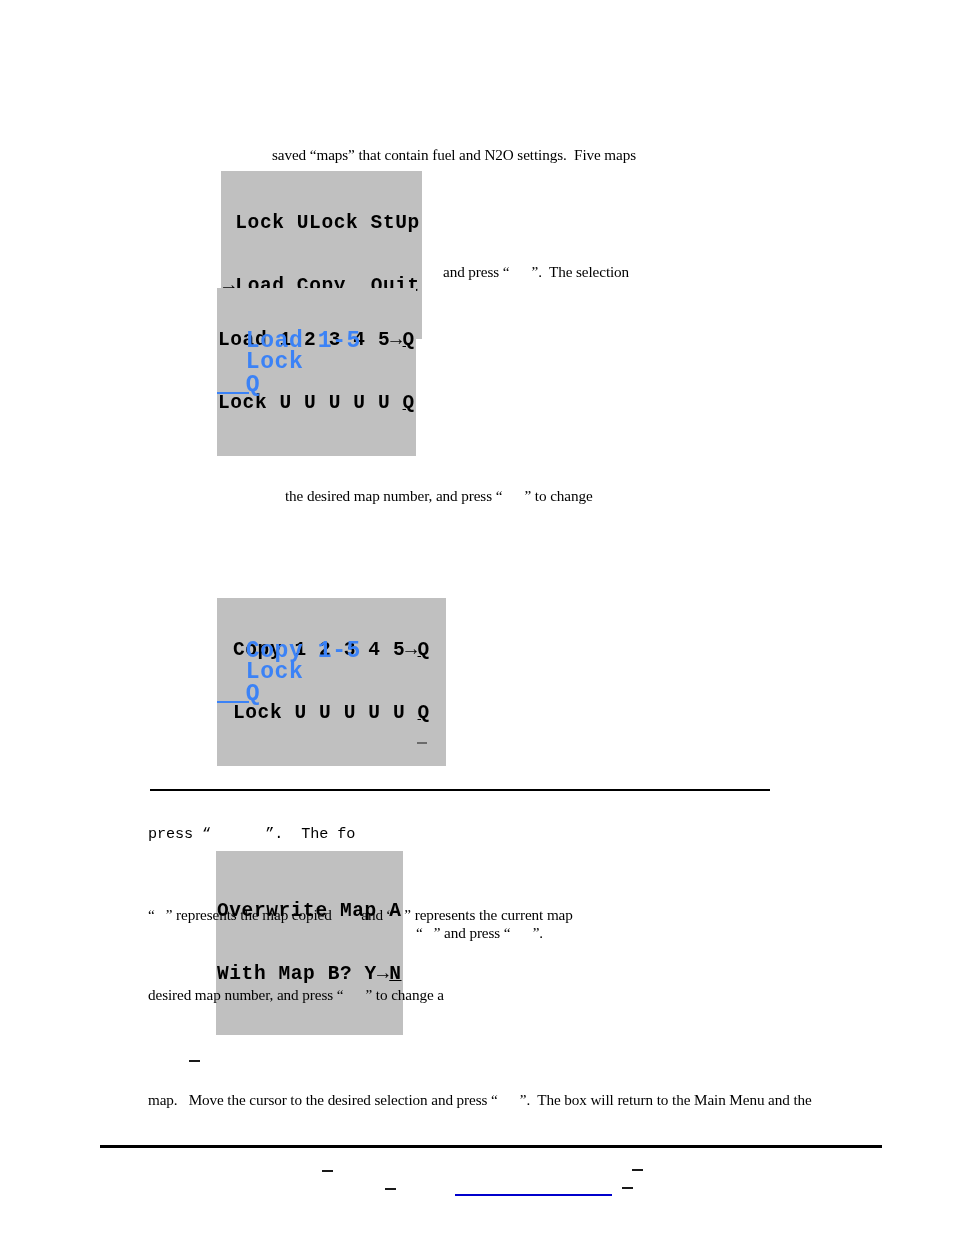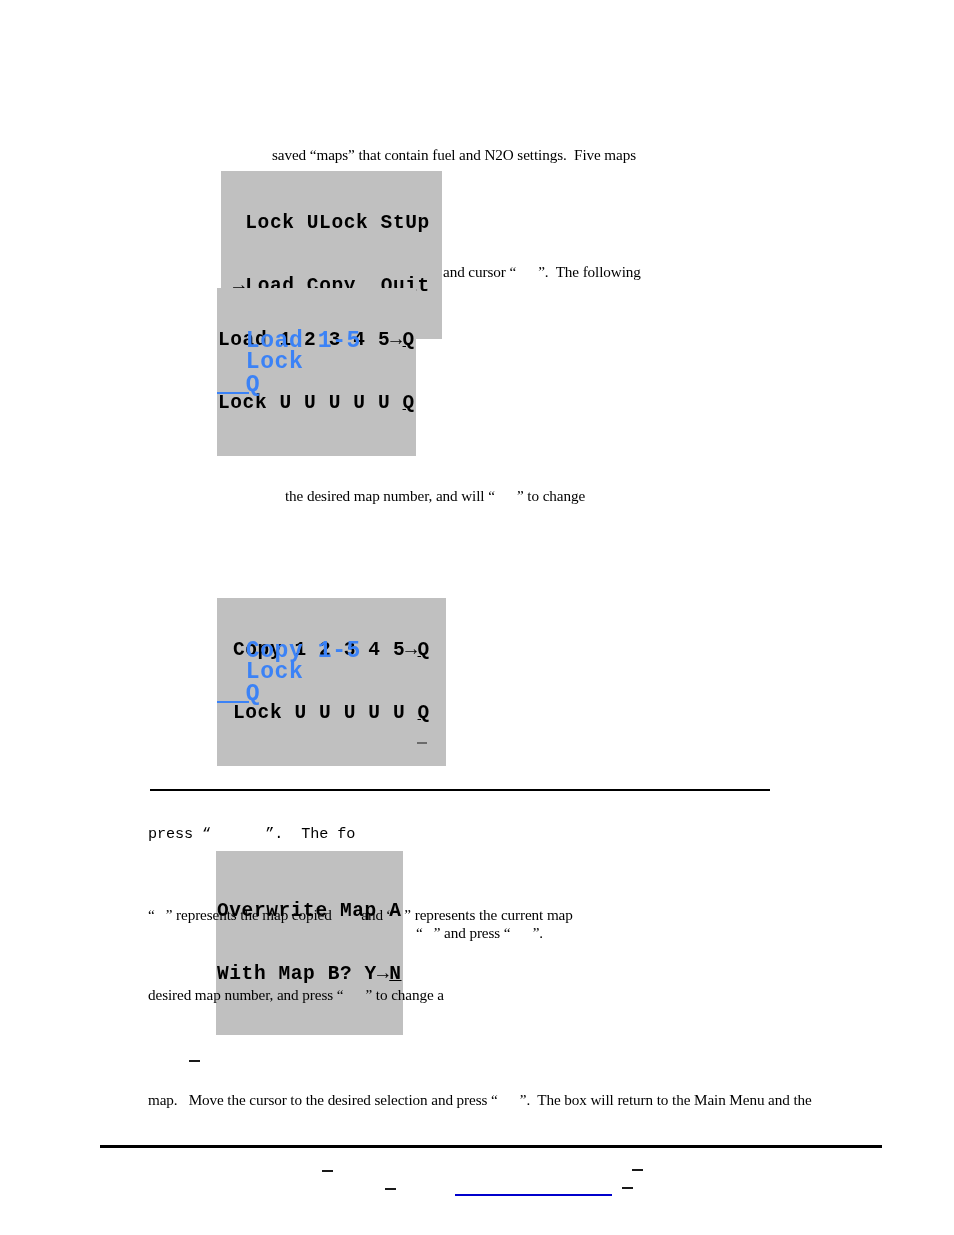--- a/index.html
+++ b/index.html
@@ -79,38 +79,38 @@
     height: 2px;
   }
 </style>
 </head>
 <body>
 
 <div id="page">
 
   <div class="abs para" style="left:272px; top:145px;text-align:center;">saved “maps” that contain fuel and N2O settings.  Five maps</div>
 
-  <div class="abs lcd" style="left:221px; top:171px; padding:0 12px;">
+  <div class="abs lcd" style="left:221px; top:171px; padding:0 2px;">
     <span class="lcd-line"> Lock ULock StUp</span>
     <span class="lcd-line"><span>→</span><u>L</u><span>oad Copy  Quit</span></span>
   </div>
 
-  <div class="abs para" style="left:443px; top:262px;">and cursor “      ”.  The following</div>
+  <div class="abs para" style="left:443px; top:262px;">and press “      ”.  The selection</div>
 
   <div class="abs lcd" style="left:217px; top:288px; padding:0 1px;text-align:center;">
     <span class="lcd-line"><span>Load 1 2 3 4 5→</span><u>Q</u></span>
     <span class="lcd-line"><span>Lock U U U U U </span><u>Q</u></span>
   </div>
 
   <div class="abs mono" style="left:217px; top:331px;">  Load 1-5</div>
   <div class="abs mono" style="left:217px; top:352px;">  Lock</div>
   <div class="abs mono" style="left:217px; top:375px;"><u>  Q</u></div>
 
 
-  <div class="abs para" style="left:285px; top:486px;">the desired map number, and will “      ” to change</div>
+  <div class="abs para" style="left:285px; top:486px;">the desired map number, and press “      ” to change</div>
 
   <div class="abs lcd" style="left:217px; top:598px; padding:0 16px;">
     <span class="lcd-line"><span>Copy 1 2 3 4 5→</span><u>Q</u></span>
     <span class="lcd-line"><span>Lock U U U U U </span><u>Q</u></span>
   </div>
 
   <div class="abs mono" style="left:217px; top:641px;text-align:right;">  Copy 1-5</div>
   <div class="abs mono" style="left:217px; top:662px;">  Lock</div>
   <div class="abs mono" style="left:217px; top:684px;"><u>  Q</u></div>
 

